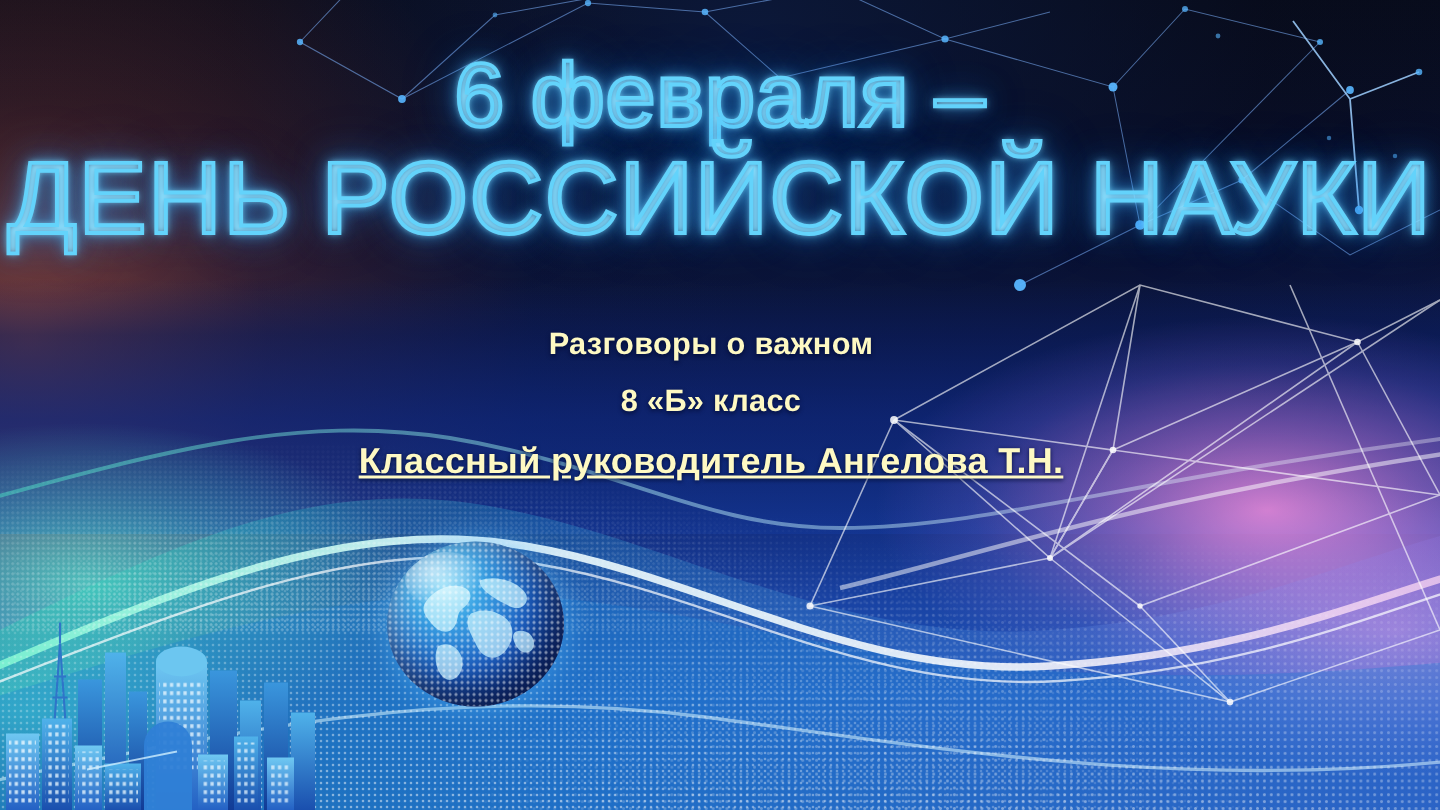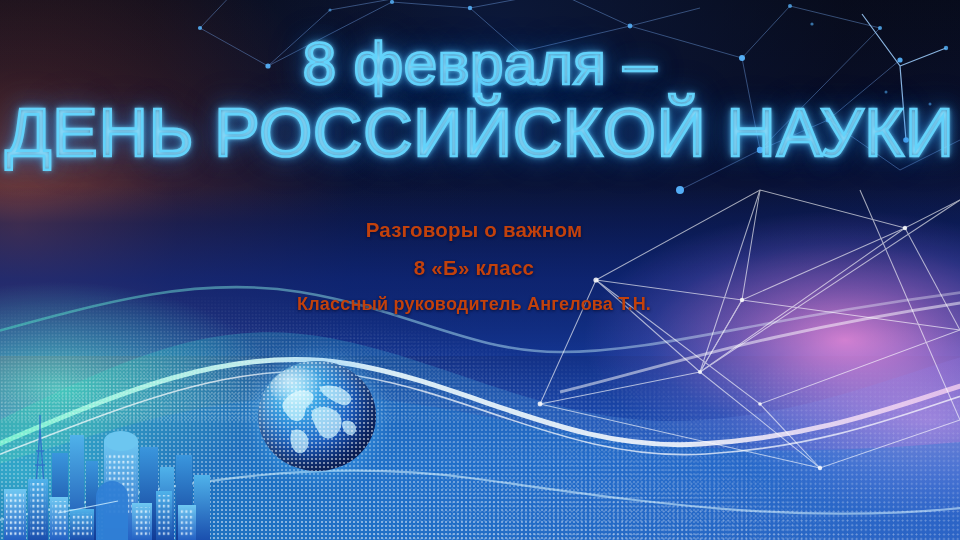--- a/index.html
+++ b/index.html
@@ -111,25 +111,25 @@
     letter-spacing:0.5px;
   }
   #tline1{font-size:60px;}
   #tline2{font-size:68px;margin-top:4px;letter-spacing:1px;}
 
   
   #subtitle{
     position:absolute;left:0;right:0;top:218px;text-align:center;
   }
   #subtitle p{
-    margin:0 12px 14px 0;color:#c2410c;font-weight:bold;font-size:20.5px;
+    margin:0 12px 14px 0;color:#fef9c3;font-weight:bold;font-size:20.5px;
     text-shadow:0 1px 3px rgba(0,10,50,0.85);
     letter-spacing:0.2px;
   }
-  #subtitle p:last-child{margin-bottom:0;font-size:18px;}
+  #subtitle p:last-child{margin-bottom:0;font-size:24px;text-decoration:underline;}
 </style>
 </head>
 <body>
 
 <div id="slide">
 
   <div class="layer" id="sky"></div>
   <div class="layer" id="navyband"></div>
 
   <div class="layer" id="pinkglow"></div>
@@ -302,21 +302,21 @@
     <rect x="134" y="102" width="16" height="30" fill="url(#win)" opacity="0.85"></rect>
     <rect x="156" y="86" width="16" height="49" fill="url(#bld)"></rect>
     <rect x="158" y="90" width="12" height="42" fill="url(#win)" opacity="0.8"></rect>
     <rect x="178" y="100" width="18" height="35" fill="url(#bld3)"></rect>
     <rect x="180" y="104" width="14" height="28" fill="url(#win)" opacity="0.8"></rect>
 
     <path d="M58,108 L118,96" stroke="#cfefff" stroke-width="1.2" opacity="0.8" fill="none"></path>
   </svg>
 
   <div id="titleblock">
-    <span class="tline" id="tline1">8 февраля –</span>
+    <span class="tline" id="tline1">6 февраля –</span>
     <span class="tline" id="tline2">ДЕНЬ РОССИЙСКОЙ НАУКИ</span>
   </div>
 
   <div id="subtitle">
     <p>Разговоры о важном</p>
     <p>8 «Б» класс</p>
     <p>Классный руководитель Ангелова Т.Н.</p>
   </div>
 
 </div>

